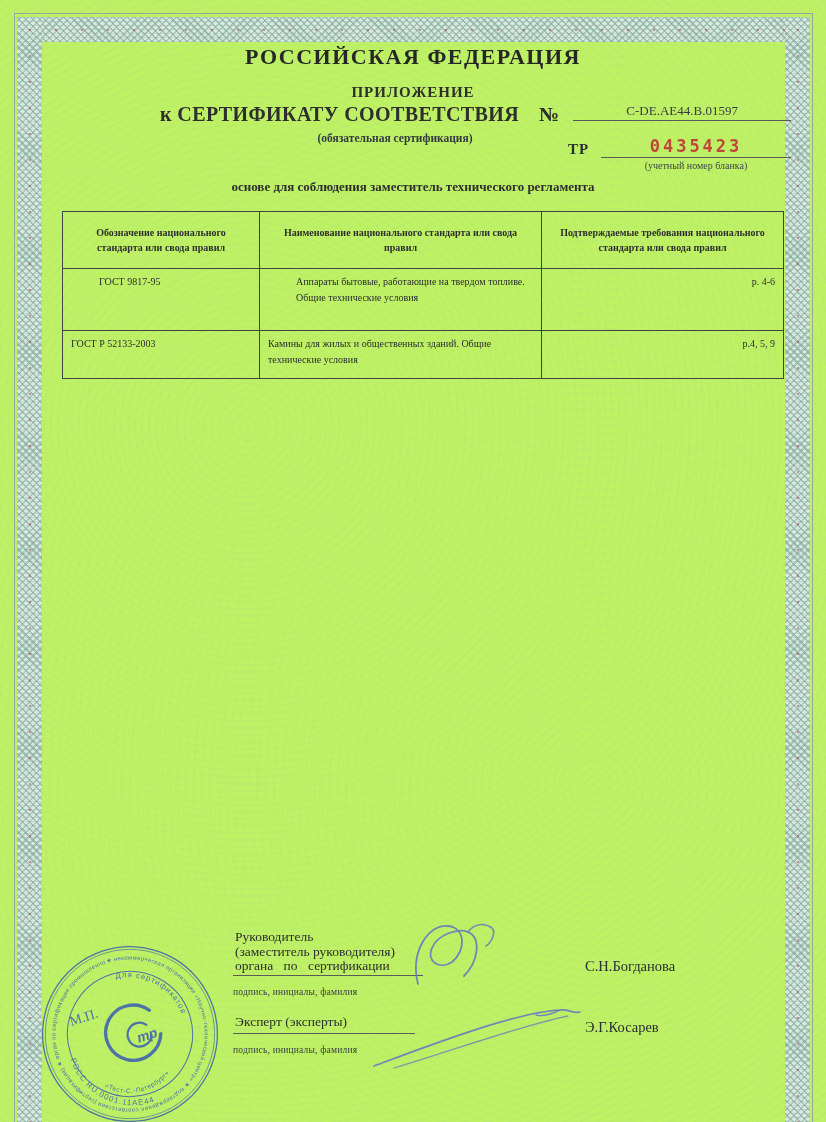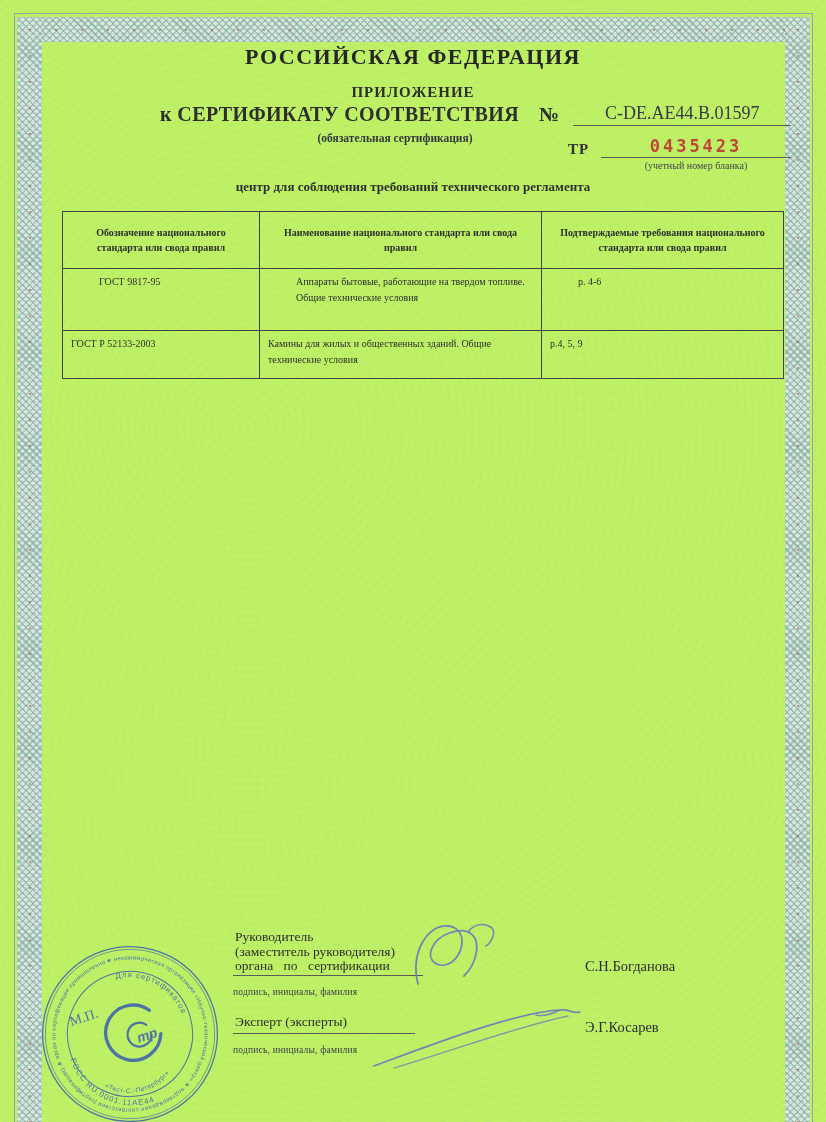--- a/index.html
+++ b/index.html
@@ -56,21 +56,21 @@
   }
   .cert-line{
     left:160px;top:103px;
     display:flex;align-items:flex-start;
   }
   .cert-title{font-size:20px;font-weight:bold;letter-spacing:.4px;}
   .num-sign{font-size:20px;font-weight:bold;margin-left:20px;}
   .cert-number{
     display:inline-block;width:218px;margin-left:14px;
     border-bottom:1px solid #5a5a5a;
-    font-size:18px;text-align:center;padding-bottom:1px;color:#3a3a44;
+    font-size:13px;text-align:center;padding-bottom:1px;color:#3a3a44;
   }
   .cert-kind{
     left:175px;top:132px;width:440px;
     font-size:11.5px;font-weight:bold;text-align:center;color:#33383f;
   }
   .tr-label{left:568px;top:141px;font-size:15px;font-weight:bold;letter-spacing:1px;}
   .blank-number{
     left:601px;top:136px;width:190px;
     border-bottom:1px solid #5a5a5a;
     font-family:"DejaVu Sans Mono", monospace;
@@ -96,21 +96,21 @@
     vertical-align:top;
     font-weight:normal;
   }
   table.std th{
     font-weight:bold;text-align:center;vertical-align:middle;
     padding:6px 10px;height:44px;line-height:15px;
   }
   table.std td{line-height:16px;}
   td.c1{width:176px;} th.c1{width:176px;}
   td.c2{width:261px;} th.c2{width:261px;}
-  td.c3{width:221px;} th.c3{width:221px;}
+  td.c3{width:221px;text-align:right;} th.c3{width:221px;}
   tr.r1 td{height:50px;padding-left:36px;}
   tr.r2 td{height:36px;}
 
   .sig-role{
     left:235px;top:930px;width:230px;
     font-size:13.5px;line-height:14.5px;
   }
   .sig-role .spread{word-spacing:7px;}
   .sig-underline{height:1px;background:#5a5a5a;}
   .u1{left:233px;top:975px;width:190px;}
@@ -152,21 +152,21 @@
     <span class="num-sign">№</span>
     <span class="cert-number">C-DE.AE44.B.01597</span>
   </div>
   <div class="abs cert-kind">(обязательная сертификация)</div>
 
   <div class="abs tr-label">ТР</div>
   <div class="abs blank-number">0435423</div>
   <div class="abs blank-note">(учетный номер бланка)</div>
 
   <div class="abs intro">
-    <div>центр для соблюдения требований технического регламента</div>
+    <div>основе для соблюдения заместитель технического регламента</div>
   </div>
 
   <table class="std">
     <thead>
       <tr>
         <th class="c1">Обозначение национального стандарта или свода правил</th>
         <th class="c2">Наименование национального стандарта или свода правил</th>
         <th class="c3">Подтверждаемые требования национального стандарта или свода правил</th>
       </tr>
     </thead>

